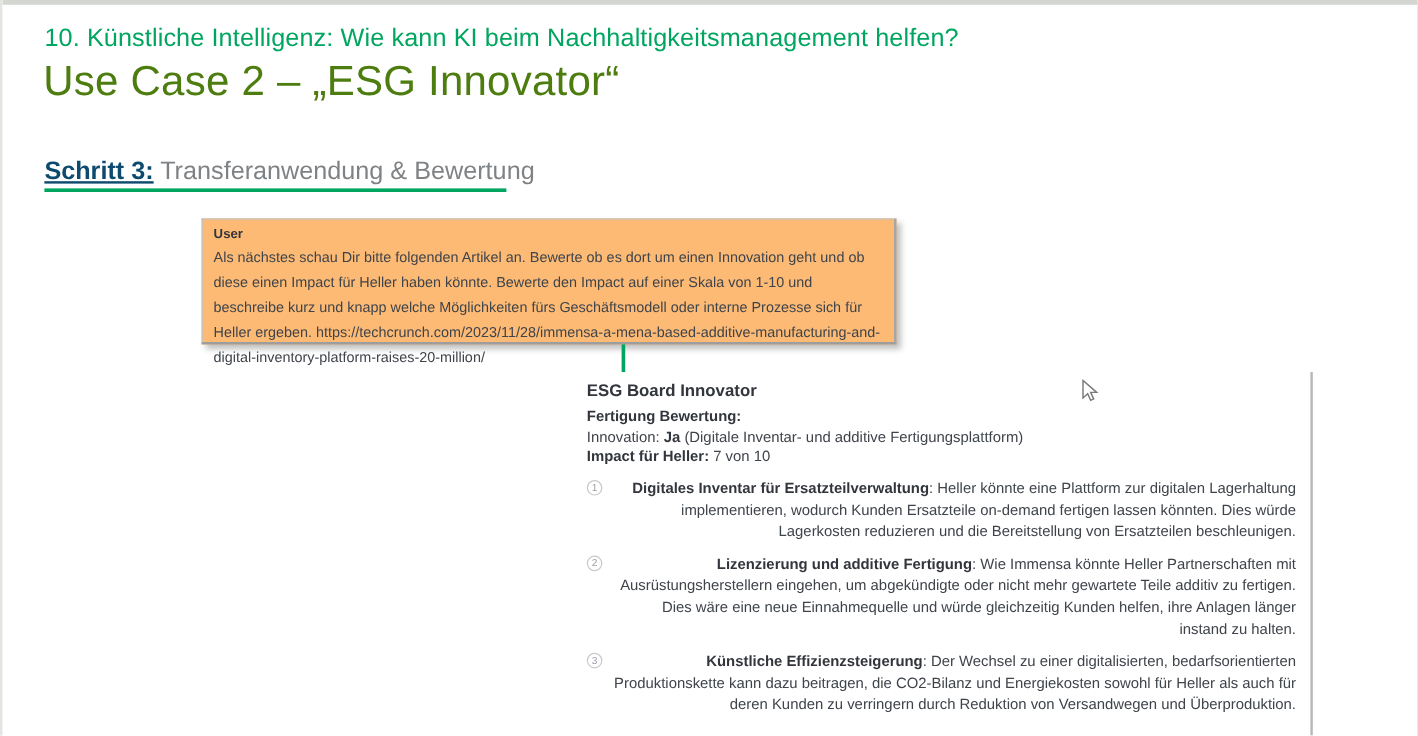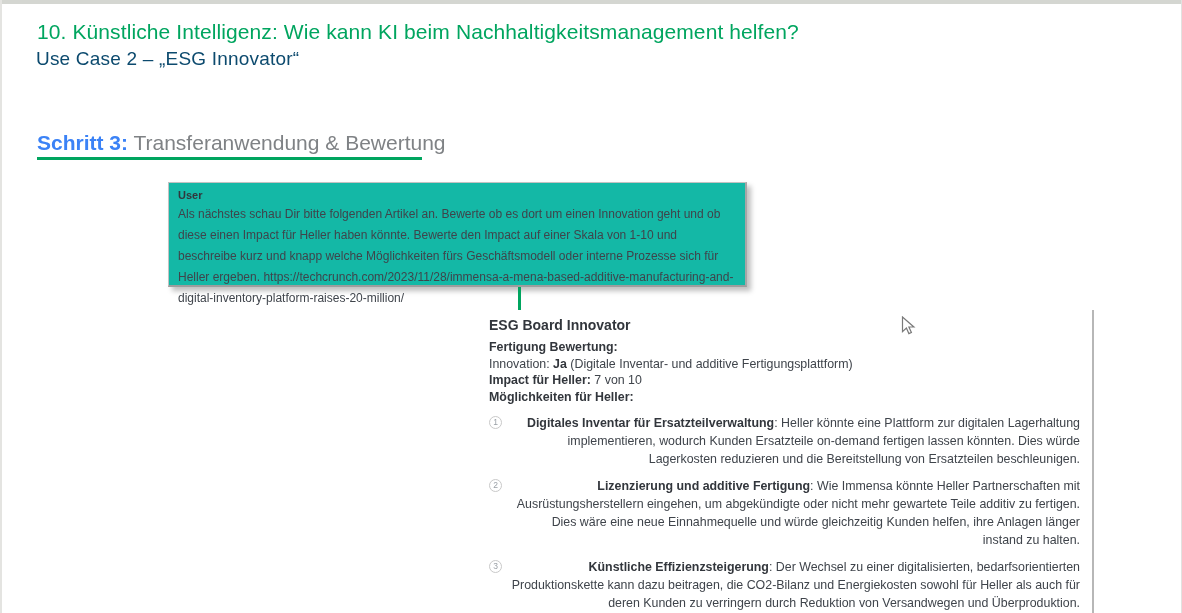--- a/index.html
+++ b/index.html
@@ -16,35 +16,35 @@
     position:absolute; left:0; top:0; width:1182px; height:4px;
     background:#d4d6d1;
   }
   
   .kicker {
     position:absolute; left:35px; top:20px;
     font-size:21px; color:#00A55F; letter-spacing:0.1px;
   }
   .slide-title {
     position:absolute; left:34px; top:48px;
-    font-size:19px; color:#0c4a6e; letter-spacing:0.2px;
+    font-size:35px; color:#4d7c0f; letter-spacing:0.2px;
   }
   .section-heading {
     position:absolute; left:35px; top:131px;
     font-size:21px; color:#7f8285;
   }
-  .section-heading .lead { font-weight:bold; color:#3b82f6; }
+  .section-heading .lead { font-weight:bold; color:#0c4a6e;text-decoration:underline; }
   .section-underline {
     position:absolute; left:35px; top:157px; width:385px; height:3px;
     background:#00A55F;
   }
   
   .user-card {
     position:absolute; left:166px; top:182px; width:579px; height:105px;
-    background:#14b8a6;
+    background:#fdba74;
     border:1px solid #c2c2c2;
     border-right:2px solid #a6a6a6;
     border-bottom:2px solid #9d9d9d;
     box-shadow:4px 4px 5px rgba(0,0,0,0.25);
     padding:6px 10px 0 9px;
     color:#3f444b;
   }
   .user-card .author {
     font-size:11px; font-weight:bold; margin-bottom:3px; color:#32363c;
   }
@@ -107,21 +107,20 @@
 
 <div class="assistant">
   <div class="author">ESG Board Innovator</div>
   <div class="hline"><b>Fertigung Bewertung:</b></div>
   <div class="hline">
     <span>Innovation: </span><b>Ja</b><span> (Digitale Inventar- und additive Fertigungsplattform)</span>
   </div>
   <div class="hline">
     <b>Impact für Heller:</b><span> 7 von 10</span>
   </div>
-  <div class="hline"><b>Möglichkeiten für Heller:</b></div>
 
   <div class="a-list">
     <div class="a-item">
       <div class="num-badge">1</div>
       <div class="itext"><b>Digitales Inventar für Ersatzteilverwaltung</b><span>: Heller könnte eine Plattform zur digitalen Lagerhaltung implementieren, wodurch Kunden Ersatzteile on-demand fertigen lassen könnten. Dies würde Lagerkosten reduzieren und die Bereitstellung von Ersatzteilen beschleunigen.</span></div>
     </div>
     <div class="a-item">
       <div class="num-badge">2</div>
       <div class="itext"><b>Lizenzierung und additive Fertigung</b><span>: Wie Immensa könnte Heller Partnerschaften mit Ausrüstungsherstellern eingehen, um abgekündigte oder nicht mehr gewartete Teile additiv zu fertigen. Dies wäre eine neue Einnahmequelle und würde gleichzeitig Kunden helfen, ihre Anlagen länger instand zu halten.</span></div>
     </div>

